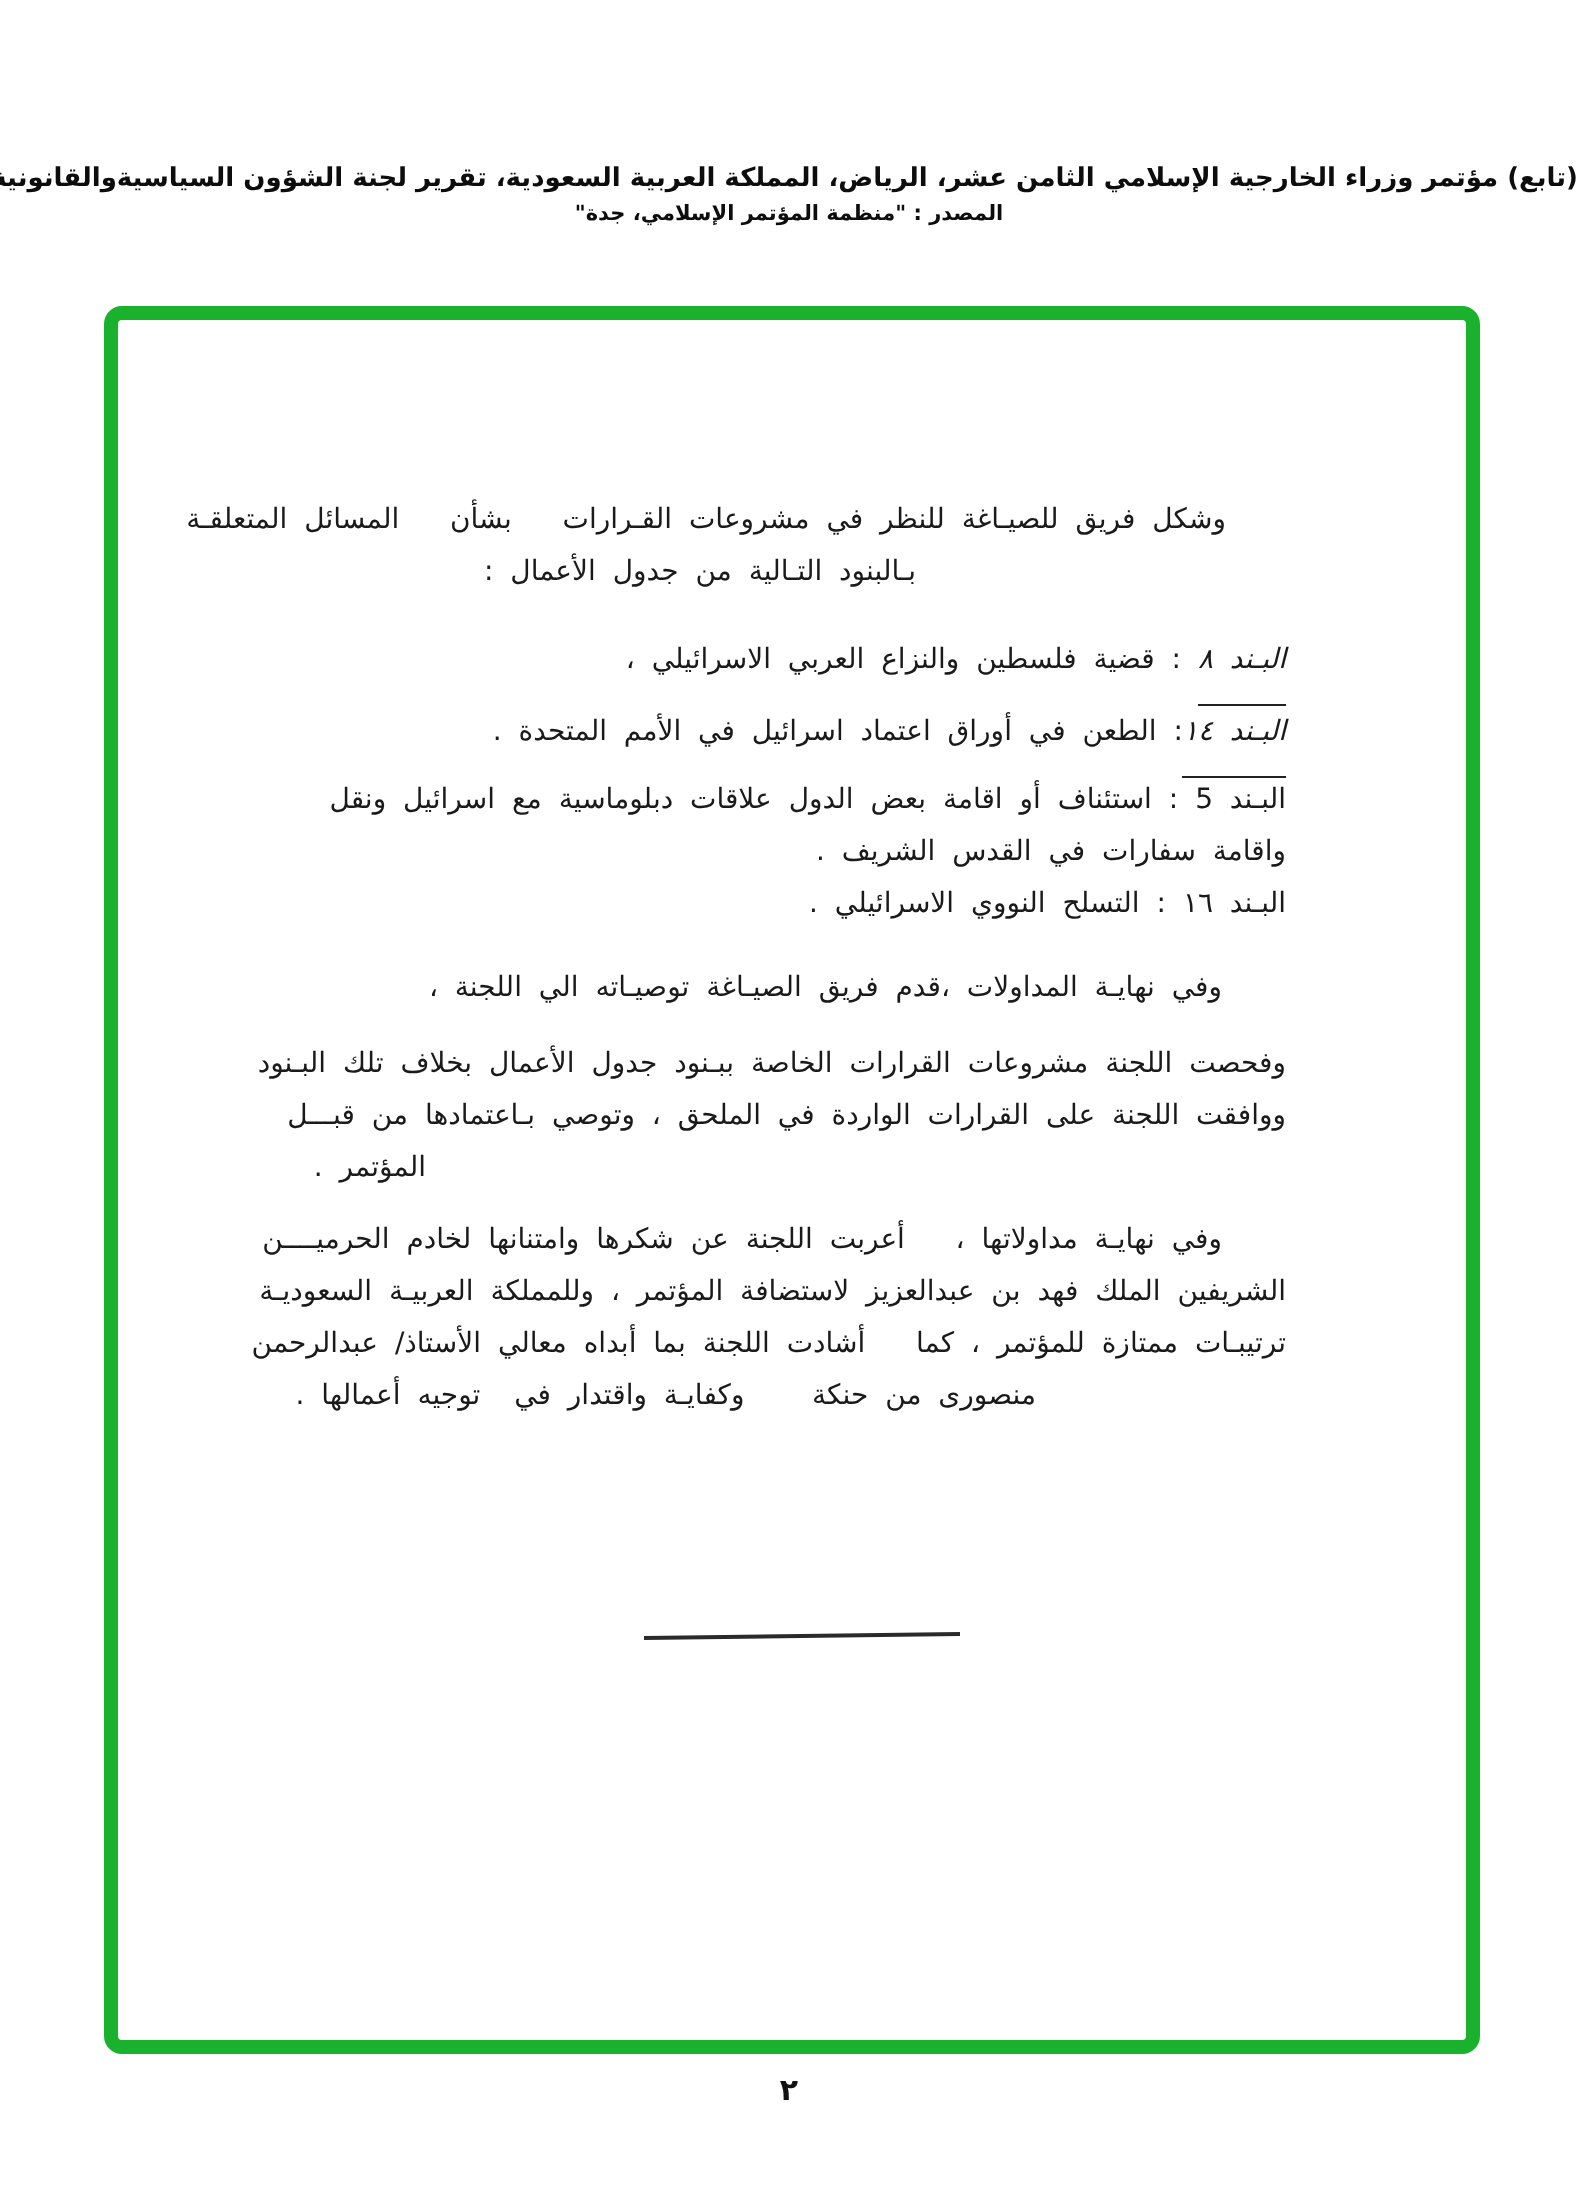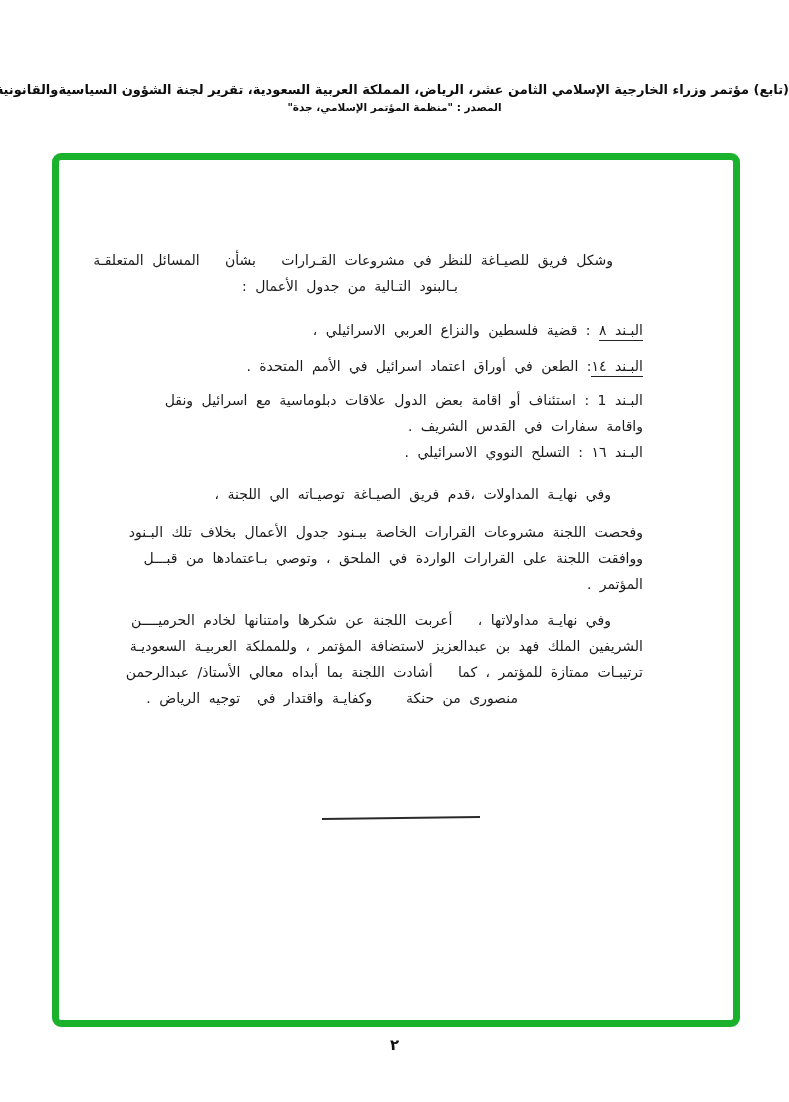--- a/index.html
+++ b/index.html
@@ -16,27 +16,27 @@
     position:absolute;left:52px;top:153px;width:674px;height:860px;
     border:7px solid #1ab22d;border-radius:9px;background:transparent;box-sizing:content-box;
   }
   
   .content{
     position:absolute;top:0;right:0;width:100%;box-sizing:border-box;
     padding:87px 90px 0 48px;direction:rtl;text-align:right;
     font-size:14px;line-height:26px;word-spacing:4px;color:#1a1a1a;
   }
   .line{white-space:pre;height:26px;}
-  .u{border-bottom:1.4px solid #222;padding-bottom:2px;}
+  .u{border-bottom:1.4px solid #222;padding-bottom:14px;font-style:italic;}
   .mr30{margin-right:30px;}
   .mr40{margin-right:32px;}
   .mr125{margin-right:125px;}
   .mr135{}
   .mr185{margin-right:185px;}
-  .mr430{}
+  .mr430{margin-right:430px;}
   .mb8{margin-bottom:8px;}
   .mb10{margin-bottom:10px;}
   .mb12{margin-bottom:12px;}
   .mb16{margin-bottom:16px;}
   .mb17{margin-bottom:17px;}
   .mb18{margin-bottom:18px;}
   
   .rule{position:absolute;left:322px;top:817px;width:158px;height:2px;background:#2a2a2a;
         transform:rotate(-0.7deg);}
   
@@ -54,35 +54,35 @@
 <div class="highlight">
   <div class="content">
 
     <div class="line mr30">وشكل فريق للصيـاغة للنظر في مشروعات القـرارات   بشأن   المسائل المتعلقـة</div>
     <div class="line mr185 mb18">بـالبنود التـالية من جدول الأعمال :</div>
 
     <div class="line mb10"><span class="u">البـند ٨</span><span> : قضية فلسطين والنزاع العربي الاسرائيلي ،</span></div>
 
     <div class="line mb8"><span class="u">البـند ١٤</span><span>: الطعن في أوراق اعتماد اسرائيل في الأمم المتحدة .</span></div>
 
-    <div class="line"><span>البـند 1</span><span> : استئناف أو اقامة بعض الدول علاقات دبلوماسية مع اسرائيل ونقل</span></div>
+    <div class="line"><span>البـند 5</span><span> : استئناف أو اقامة بعض الدول علاقات دبلوماسية مع اسرائيل ونقل</span></div>
     <div class="line mr135">واقامة سفارات في القدس الشريف .</div>
 
     <div class="line mb16"><span>البـند ١٦</span><span> : التسلح النووي الاسرائيلي .</span></div>
 
     <div class="line mr40 mb12">وفي نهايـة المداولات ،قدم فريق الصيـاغة توصيـاته الي اللجنة ،</div>
 
     <div class="line">وفحصت اللجنة مشروعات القرارات الخاصة ببـنود جدول الأعمال بخلاف تلك البـنود</div>
 
     <div class="line">ووافقت اللجنة على القرارات الواردة في الملحق ، وتوصي بـاعتمادها من قبـــل</div>
     <div class="line mr430 mb10">المؤتمر .</div>
 
     <div class="line mr40">وفي نهايـة مداولاتها ،   أعربت اللجنة عن شكرها وامتنانها لخادم الحرميــــن</div>
     <div class="line">الشريفين الملك فهد بن عبدالعزيز لاستضافة المؤتمر ، وللمملكة العربيـة السعوديـة</div>
     <div class="line">ترتيبـات ممتازة للمؤتمر ، كما   أشادت اللجنة بما أبداه معالي الأستاذ/ عبدالرحمن</div>
-    <div class="line mr125">منصورى من حنكة    وكفايـة واقتدار في  توجيه الرياض .</div>
+    <div class="line mr125">منصورى من حنكة    وكفايـة واقتدار في  توجيه أعمالها .</div>
 
   </div>
 </div>
 
 <div class="rule"></div>
 
 <div class="pagenum">٢</div>
 
 </body></html>

